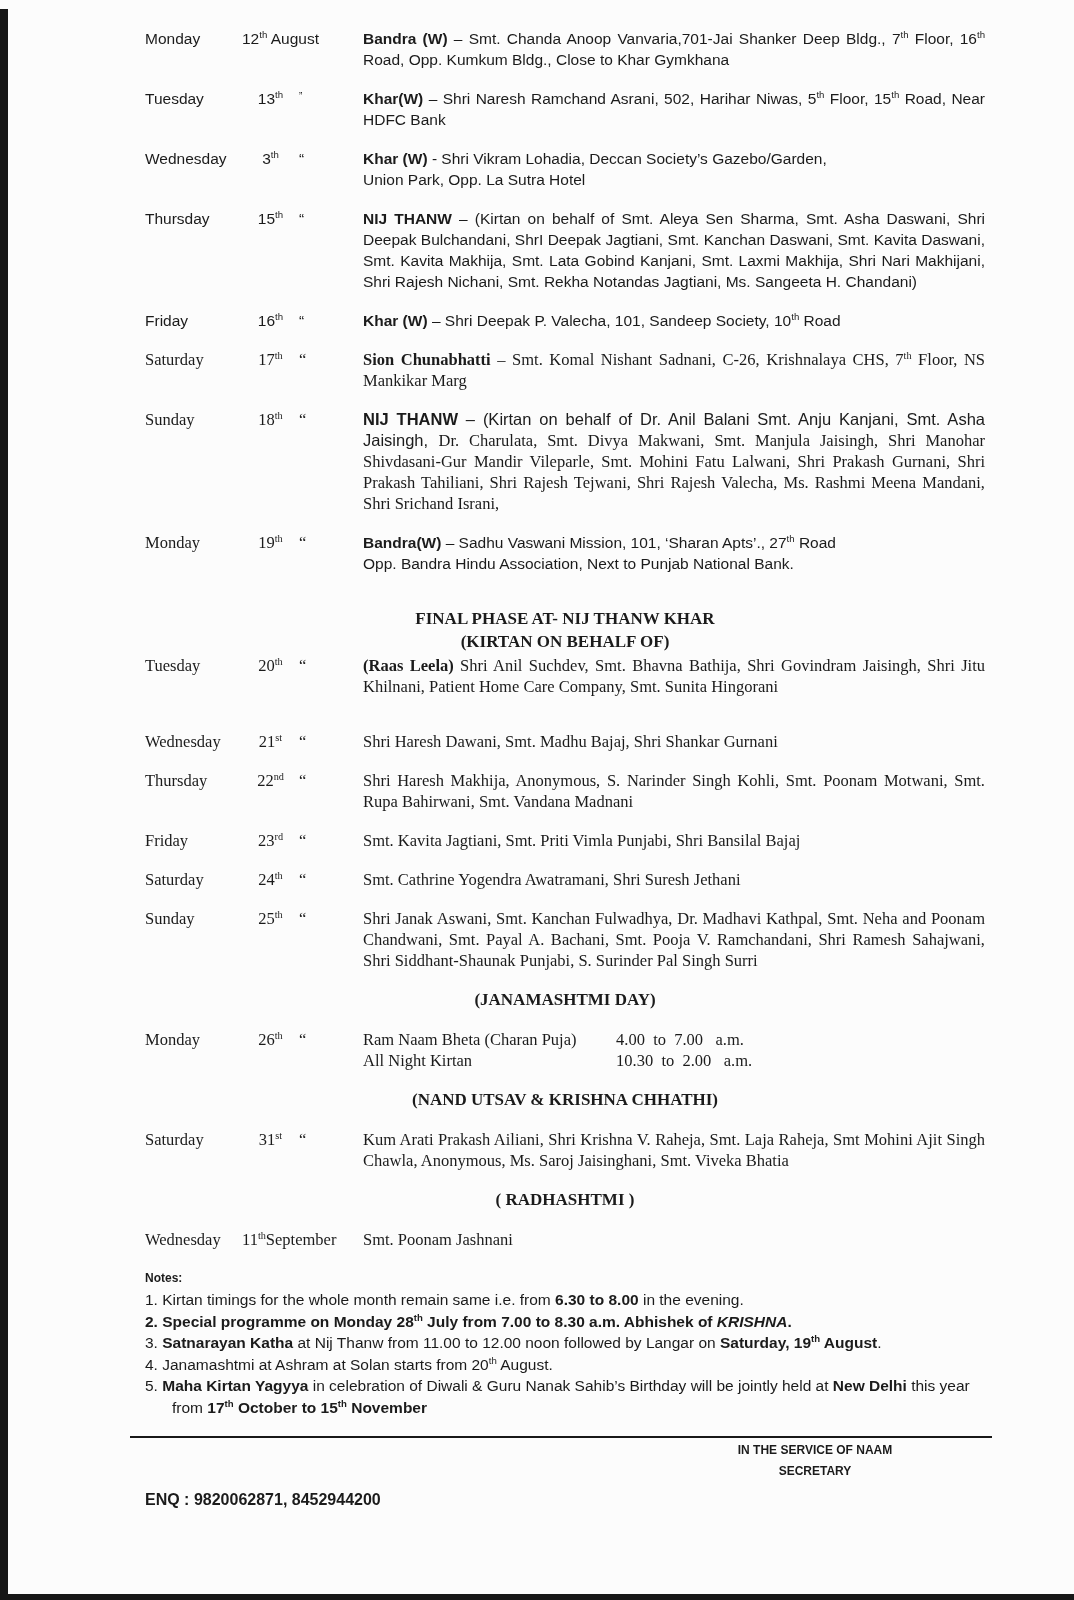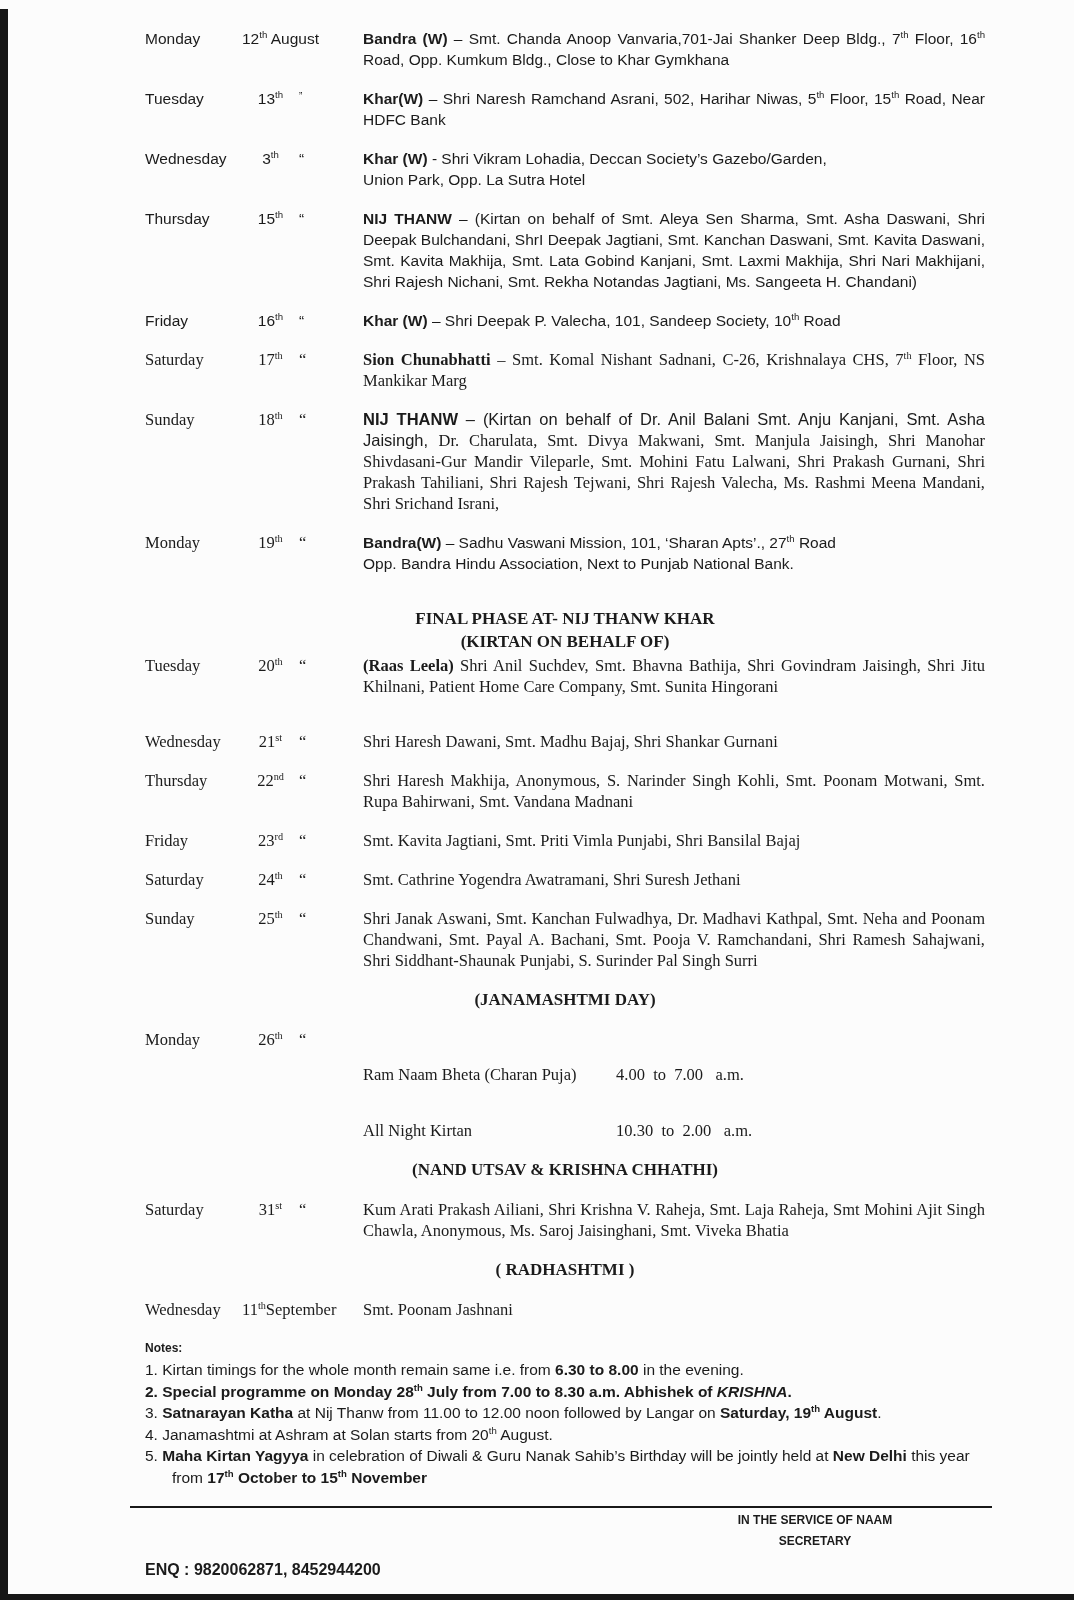--- a/index.html
+++ b/index.html
@@ -29,21 +29,21 @@
   .col-desc{width:622px;flex:none;text-align:justify;}
   .day-serif{font-family:"Liberation Serif",serif;font-size:16.5px;}
   .day-sans{font-family:"Liberation Sans",sans-serif;font-size:15.5px;}
 
   .sched-heading{font-family:"Liberation Serif",serif;font-weight:bold;font-size:17px;
                  line-height:22px;text-align:center;margin-bottom:18px;}
   .h-final{margin-top:34px;margin-bottom:1px;}
   .h-kirtan{margin-bottom:2px;}
   .mb-lg{margin-bottom:34px;}
 
-  .timing-line .t-label{display:inline-block;width:253px;margin-top:35px;}
+  .timing-line .t-label{display:inline-block;width:253px;}
   .t-time{white-space:pre;}
 
   .notes{margin-top:0;}
   .notes-title{font-size:12px;line-height:21px;font-weight:bold;}
   .note-item{font-family:"Liberation Sans",sans-serif;font-size:15.5px;line-height:21.5px;
              padding-left:27px;text-indent:-27px;}
   .rule{height:2px;background:#181818;margin:8px 0 2px -15px;width:862px;}
   .service{margin-left:500px;width:340px;text-align:center;
            font-family:"Liberation Sans",sans-serif;font-weight:bold;font-size:12px;line-height:21px;}
   .enq{margin-top:9px;font-family:"Liberation Sans",sans-serif;font-weight:bold;font-size:16px;}

